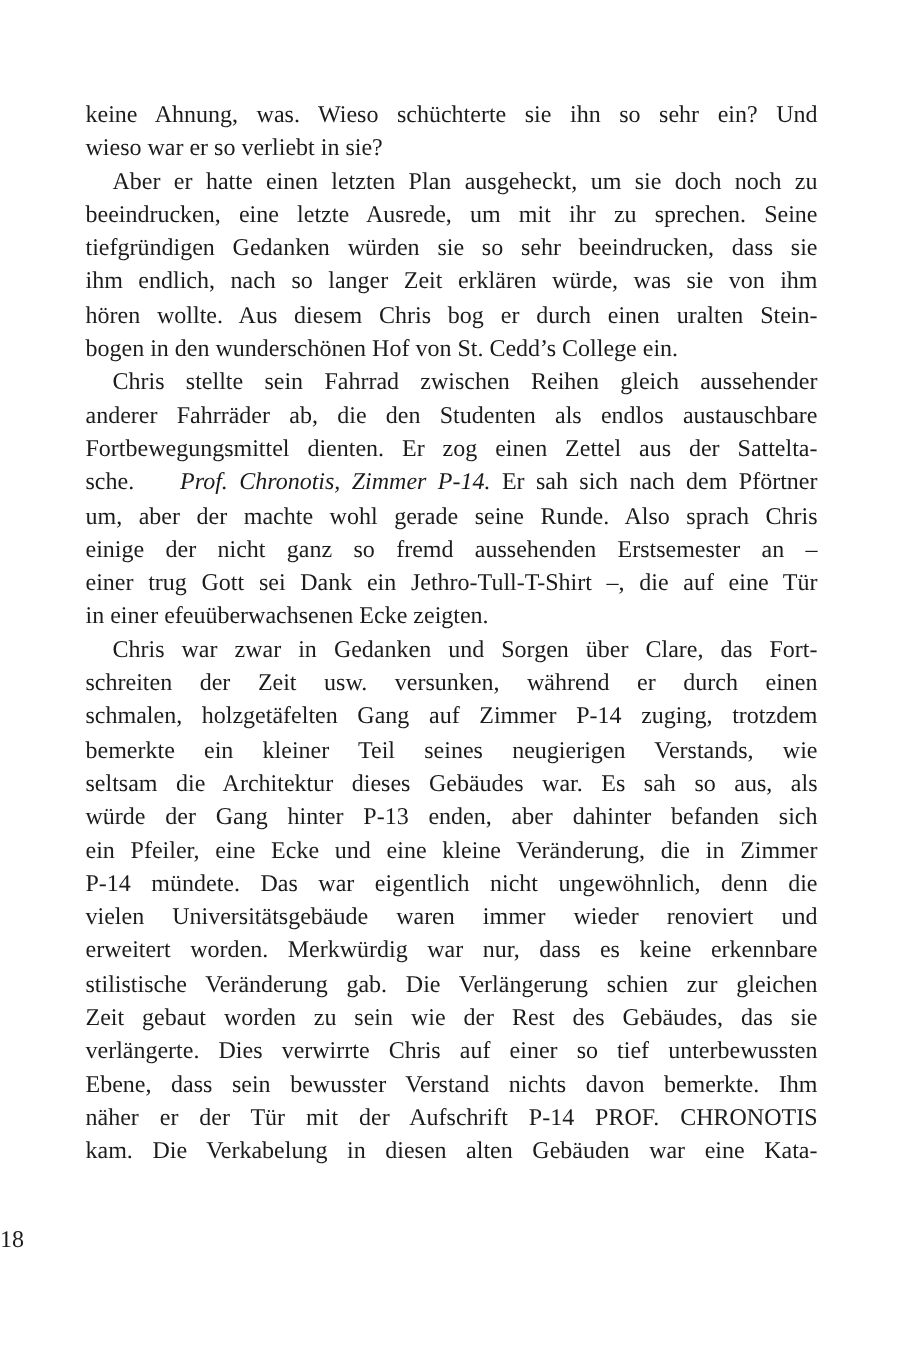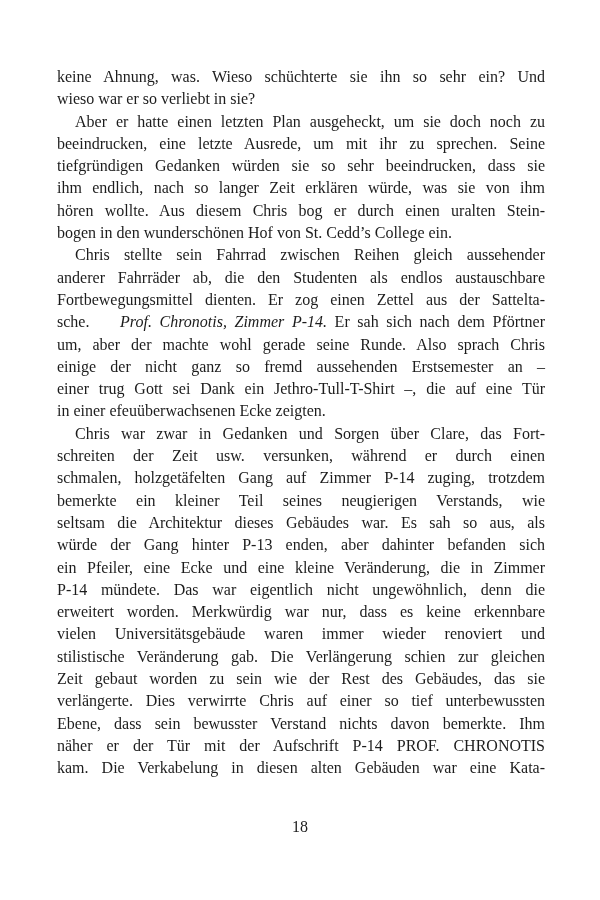--- a/index.html
+++ b/index.html
@@ -40,21 +40,20 @@
   }
   .line em {
     font-style: italic;
     margin-left: 23px;
   }
   .page-number {
     position: absolute;
     left: 0;
     top: 816px;
     width: 600px;
-    text-align: center;
     font-size: 16px;
     line-height: 22px;
     color: #1c1c1c;
   }
 </style>
 </head>
 <body>
 
 <div class="book-page">
   <div class="text-block">
@@ -75,22 +74,22 @@
       <div class="line"><span>einer trug Gott sei Dank ein Jethro-Tull-T-Shirt –, die auf eine Tür</span></div>
       <div class="line nojust"><span>in einer efeuüberwachsenen Ecke zeigten.</span></div>
       <div class="line indent"><span>Chris war zwar in Gedanken und Sorgen über Clare, das Fort-</span></div>
       <div class="line"><span>schreiten der Zeit usw. versunken, während er durch einen</span></div>
       <div class="line"><span>schmalen, holzgetäfelten Gang auf Zimmer P-14 zuging, trotzdem</span></div>
       <div class="line"><span>bemerkte ein kleiner Teil seines neugierigen Verstands, wie</span></div>
       <div class="line"><span>seltsam die Architektur dieses Gebäudes war. Es sah so aus, als</span></div>
       <div class="line"><span>würde der Gang hinter P-13 enden, aber dahinter befanden sich</span></div>
       <div class="line"><span>ein Pfeiler, eine Ecke und eine kleine Veränderung, die in Zimmer</span></div>
       <div class="line"><span>P-14 mündete. Das war eigentlich nicht ungewöhnlich, denn die</span></div>
+      <div class="line"><span>vielen Universitätsgebäude waren immer wieder renoviert und</span></div>
       <div class="line"><span>erweitert worden. Merkwürdig war nur, dass es keine erkennbare</span></div>
-      <div class="line"><span>vielen Universitätsgebäude waren immer wieder renoviert und</span></div>
       <div class="line"><span>stilistische Veränderung gab. Die Verlängerung schien zur gleichen</span></div>
       <div class="line"><span>Zeit gebaut worden zu sein wie der Rest des Gebäudes, das sie</span></div>
       <div class="line"><span>verlängerte. Dies verwirrte Chris auf einer so tief unterbewussten</span></div>
       <div class="line"><span>Ebene, dass sein bewusster Verstand nichts davon bemerkte. Ihm</span></div>
       <div class="line"><span>näher er der Tür mit der Aufschrift P-14 PROF. CHRONOTIS</span></div>
       <div class="line"><span>kam. Die Verkabelung in diesen alten Gebäuden war eine Kata-</span></div>
     </div>
   <div class="page-number">18</div>
 </div>
 

